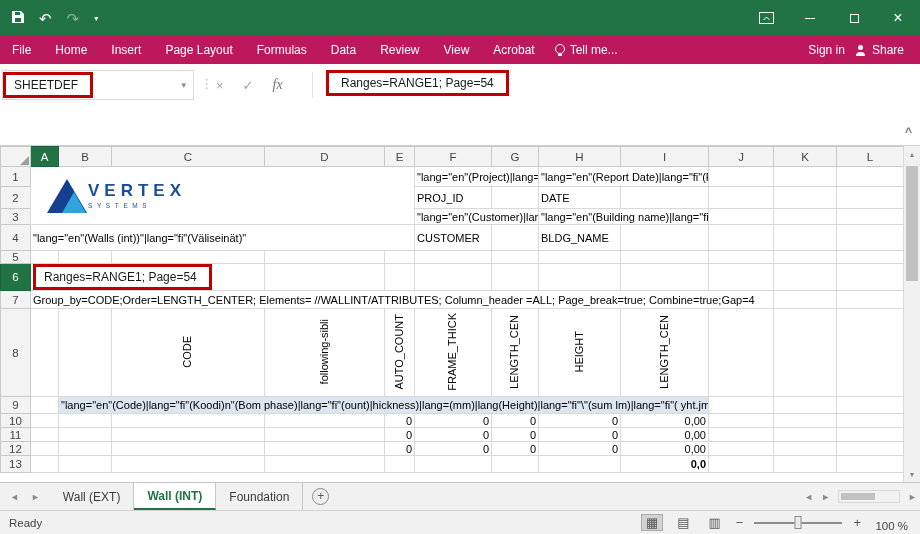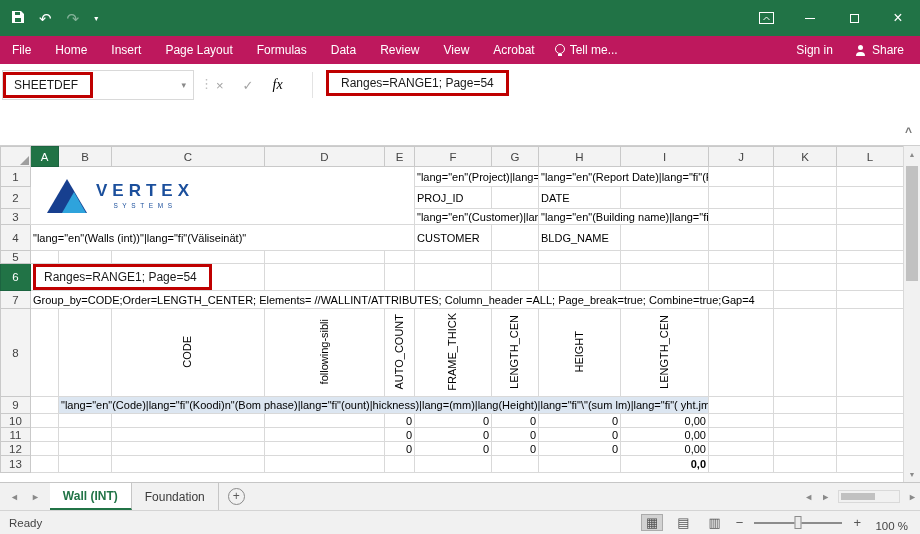--- a/index.html
+++ b/index.html
@@ -22,35 +22,35 @@
   .maxbox { width:9px; height:9px; border:1px solid #fff; display:inline-block; }
   .closex { font-size:16px; line-height:1; }
 
   
   .ribbon { position:absolute; top:36px; left:0; width:920px; height:28px; background:#be185d; display:flex; align-items:center; color:#fff; font-size:12px; }
   .rtab { padding:0 12px; line-height:28px; white-space:nowrap; }
   .tellme { display:flex; align-items:center; margin-left:8px; }
   .bulb { position:relative; width:10px; height:13px; display:inline-block; margin-right:5px; }
   .bulb::before { content:""; position:absolute; top:0; left:0; width:8px; height:8px; border:1px solid #fff; border-radius:50%; }
   .bulb::after { content:""; position:absolute; bottom:1px; left:3px; width:4px; height:2px; background:#fff; }
-  .ribbon-right { margin-left:auto; display:flex; align-items:center; gap:22px; padding-right:16px; }
+  .ribbon-right { margin-left:auto; display:flex; align-items:center; gap:10px; padding-right:16px; }
   .sharegrp { display:flex; align-items:center; }
   .person { position:relative; width:11px; height:11px; display:inline-block; margin-right:6px; }
   .person::before { content:""; position:absolute; top:0; left:3px; width:5px; height:5px; border-radius:50%; background:#fff; }
   .person::after { content:""; position:absolute; bottom:0; left:1px; width:9px; height:4px; border-radius:4px 4px 0 0; background:#fff; }
 
   
   .fbar { position:absolute; top:64px; left:0; width:920px; height:82px; background:#fff; border-bottom:1px solid #cfcfcf; }
   .namebox { position:absolute; left:2px; top:6px; width:192px; height:30px; border:1px solid #d9d9d9; display:flex; align-items:center; }
   .rbox { border:3px solid #bf0000; display:inline-block; }
   .nb-val { padding:3px 12px 3px 8px; font-size:12px; color:#1a1a1a; }
   .nb-caret { margin-left:auto; margin-right:7px; color:#8a8a8a; font-size:9px; }
   .divdots { position:absolute; left:200px; top:12px; color:#c0c0c0; font-size:13px; }
   .fx-btns { position:absolute; left:216px; top:6px; height:30px; display:flex; align-items:center; gap:19px; font-size:13px; color:#a3a3a3; }
-  .fxlabel { font-family:"Liberation Serif","DejaVu Serif",serif; font-style:italic; color:#000000; font-size:14px; }
+  .fxlabel { font-family:"Liberation Serif","DejaVu Serif",serif; font-style:italic; color:#737373; font-size:14px; }
   .fx-sep { position:absolute; left:312px; top:8px; height:26px; width:1px; background:#e3e3e3; }
   .fml { position:absolute; left:326px; top:6px; }
   .fml-val { padding:3px 12px; font-size:12px; color:#1a1a1a; }
   .fbar-collapse { position:absolute; right:8px; bottom:6px; color:#777; font-size:12px; font-weight:bold; }
 
   
   .grid { position:absolute; top:146px; left:0; width:903px; height:336px; background:#fff; overflow:hidden; }
   table.sheet { border-collapse:collapse; table-layout:fixed; width:903px; }
   table.sheet th { font-weight:400; font-size:11.5px; color:#444; background:#f3f3f3; border:1px solid #c9c9c9; text-align:center; padding:0; overflow:hidden; }
   table.sheet th.sel { background:#217346; color:#fff; border-color:#1c6440; }
@@ -70,21 +70,21 @@
   .qdef { font-size:11px; white-space:pre; padding-left:4px; }
   .rotc { vertical-align:middle; text-align:center; }
   .vtext { writing-mode:vertical-rl; transform:rotate(180deg); display:inline-block; font-size:11px; line-height:1.05; max-height:84px; overflow:hidden; }
   .hdr9 { background:#dce6f1; font-size:8px; padding-left:42px; color:#1c1c1c; }
   .num { text-align:right; padding-right:3px; }
   .total { font-weight:bold; }
   .vb { border-right:1px solid #000; }
   .bb { border-bottom:1px solid #000; }
   
   .logocell { vertical-align:middle; }
-  .logo { display:flex; align-items:center; gap:9px; padding-left:14px;text-align:center; }
+  .logo { display:flex; align-items:center; gap:1px; padding-left:14px; }
   .tri-wrap { position:relative; width:40px; height:34px; flex:none; }
   .tri-dark { position:absolute; left:0; bottom:0; width:0; height:0; border-left:20px solid transparent; border-right:20px solid transparent; border-bottom:34px solid #173f8f; display:block; }
   .tri-light { position:absolute; left:15px; bottom:0; width:0; height:0; border-left:12px solid transparent; border-right:12px solid transparent; border-bottom:21px solid #2ea3dc; display:block; }
   .logo-name { font-size:17px; font-weight:bold; letter-spacing:5px; color:#1b4f9c; line-height:1; }
   .logo-sub { font-size:6.5px; letter-spacing:4.6px; color:#1b4f9c; margin-top:3px; }
 
   
   .vscroll { position:absolute; top:146px; left:903px; width:17px; height:336px; background:#f1f1f1; border-left:1px solid #d9d9d9; }
   .vs-btn { height:16px; display:flex; align-items:center; justify-content:center; font-size:7px; color:#8a8a8a; }
   .vs-thumb { position:absolute; top:20px; left:2px; right:2px; height:115px; background:#c1c1c1; }
@@ -392,20 +392,23 @@
   <div class="vs-btn">▲</div>
   <i class="vs-thumb"></i>
   <div class="vs-btn vs-down">▼</div>
 </div>
 
 <div class="tabbar">
   <div class="tab-nav">
     <span>◄</span>
     <span>►</span>
   </div>
+  <div class="sheettab">
+      <span>Wall (EXT)</span>
+    </div>
   <div class="sheettab active">
       <span>Wall (INT)</span>
     </div>
   <div class="sheettab">
       <span>Foundation</span>
     </div>
   <div class="addsheet">+</div>
   <div class="hs">
     <span class="hsarrow">◄</span>
     <span class="hsarrow">►</span>

